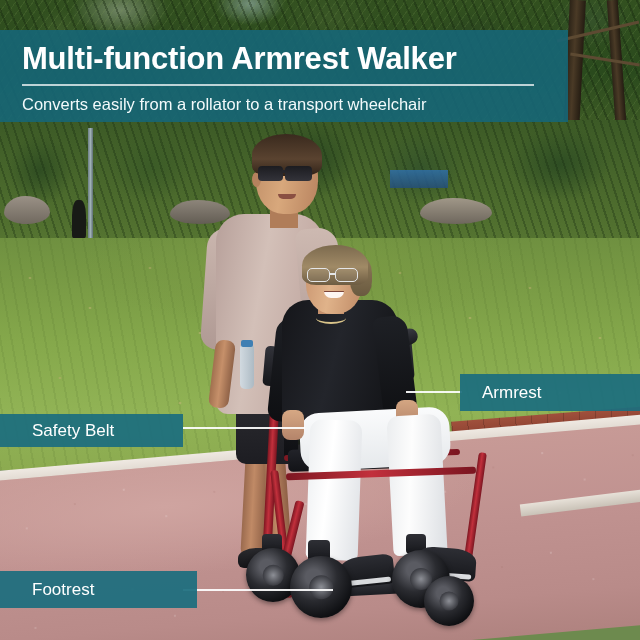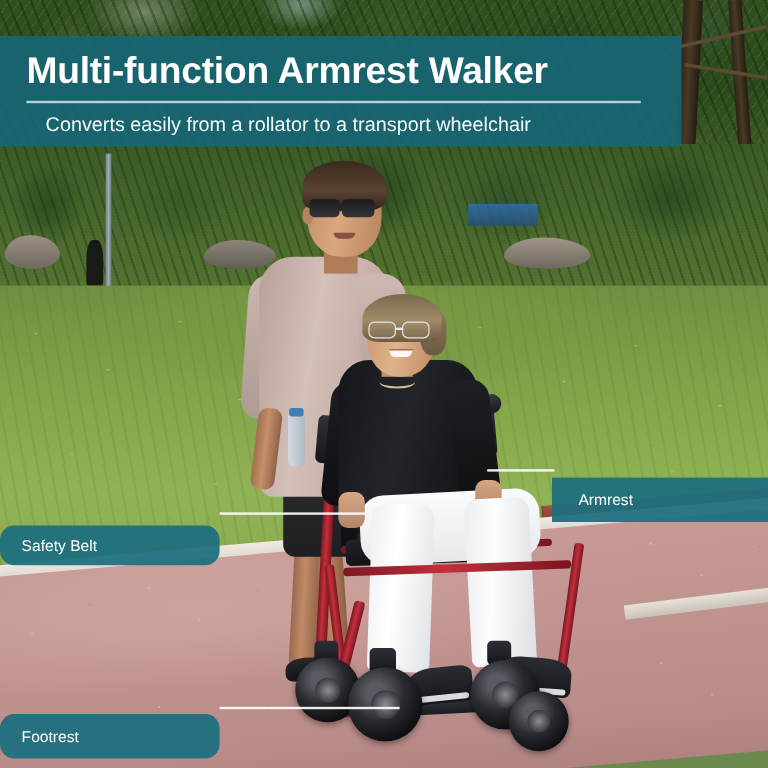--- a/index.html
+++ b/index.html
@@ -435,38 +435,36 @@
   .header-rule{
     width:512px; height:1.5px;
     background:rgba(255,255,255,.72);
     margin:4px 0 7px 0;
   }
   .header-sub{
     color:#f2fafb;
     font-size:16.5px;
     line-height:22px;
     white-space:nowrap;
-    margin-left:16px;
   }
 
   
   .callout{
     position:absolute;
     background:rgba(28,110,126,.93);
     display:flex; align-items:center;
-    color:#ffffff; font-size:13px;
+    color:#ffffff; font-size:17px;
     white-space:nowrap;
-    margin-top:24px;
-  }
-  .callout.left  { padding-left:18px;border-radius:12px; }
+  }
+  .callout.left  { padding-left:32px; }
   .callout.right { padding-left:22px; }
 
   #callout-armrest     { left:460px; top:374px; width:180px; height:37px; }
   #callout-safetybelt  { left:0;    top:414px; width:183px; height:33px; }
-  #callout-footrest    { left:0;    top:571px; width:183px; height:37px; }
+  #callout-footrest    { left:0;    top:571px; width:197px; height:37px; }
 
   .leader{
     position:absolute; height:1.6px;
     background:rgba(255,255,255,.92);
   }
   #leader-armrest    { left:406px; top:391px; width:56px; }
   #leader-safetybelt { left:183px; top:427px; width:122px; }
   #leader-footrest   { left:183px; top:589px; width:150px; }
 </style>
 </head>

